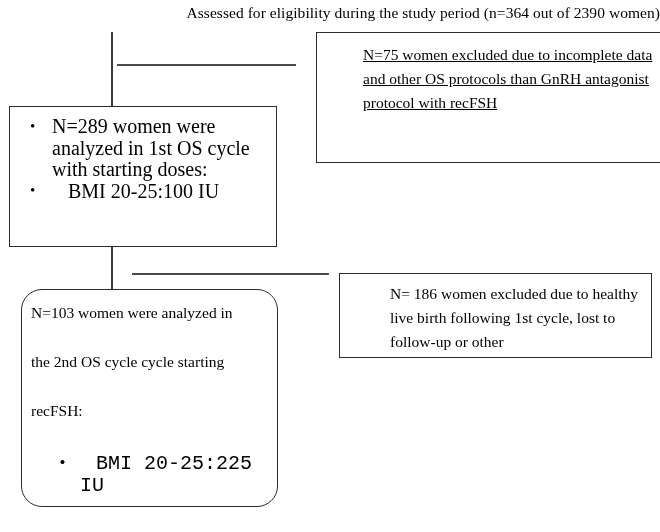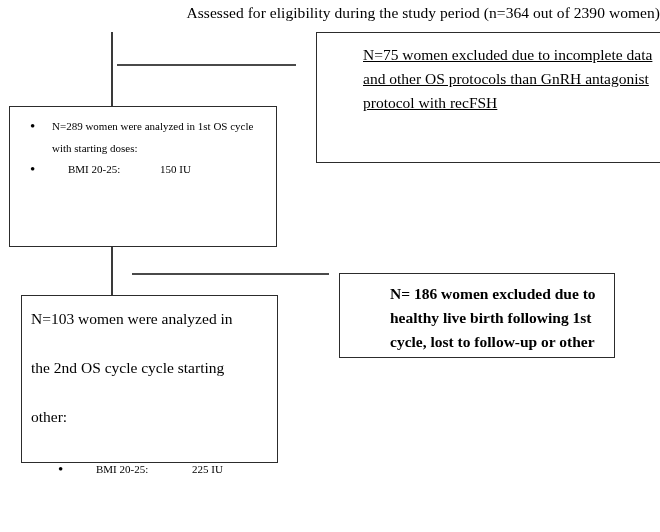--- a/index.html
+++ b/index.html
@@ -55,21 +55,21 @@
 
   
   ul.bullets {
     margin: 0;
     padding: 0;
     list-style: none;
   }
   ul.bullets > li {
     position: relative;
     padding-left: 36px;
-    font-size: 11px;
+    font-size: 20px;
     line-height: 21.5px;
   }
   ul.bullets > li::before {
     content: "\2022";
     position: absolute;
     left: 14px;
     top: -0.5px;
     font-size: 15px;
     line-height: 21.5px;
   }
@@ -101,50 +101,51 @@
   #box-excluded-first .inner {
     padding: 10px 10px 0 46px;
     font-size: 15.5px;
     line-height: 24px;
   }
 
   
   #box-excluded-second {
     left: 339px;
     top: 273px;
-    width: 276px;
+    width: 313px;
     height: 85px;
-    font-weight: bold;
   }
   #box-excluded-second .inner {
     padding: 8px 8px 0 50px;
     font-size: 15.5px;
     line-height: 24px;
   }
 
   
   #box-second-cycle {
     left: 21px;
-    top: 295px;
+    top: 289px;
     width: 257px;
-    height: 168px;
+    height: 218px;
+    border-radius: 21px;
   }
   #box-second-cycle .para {
     font-size: 15.5px;
     line-height: 21px;
     padding-left: 9px;
   }
   #box-second-cycle .line-a { padding-top: 12px; }
   #box-second-cycle .line-b { padding-top: 28px; }
   #box-second-cycle .line-c { padding-top: 28px; }
   #box-second-cycle ul.bullets {
     padding-top: 32px;
   }
   #box-second-cycle ul.bullets > li {
     padding-left: 58px;
+    font-family: Liberation Mono, monospace;
   }
   #box-second-cycle ul.bullets > li::before {
     left: 36px;
   }
   #box-second-cycle .dose-label {
     min-width: 96px;
   }
 </style>
 </head>
 <body>
@@ -161,38 +162,38 @@
 
   <div class="hline" style="left:132px; top:273px; width:197px;"></div>
 
   <div class="box" id="box-first-cycle">
     <div class="inner">
       <ul class="bullets">
         <li>
           <span>N=289 women were analyzed in 1st OS cycle with starting doses:</span>
         </li>
         <li>
-          <span class="dose-label">BMI 20-25:</span><span>150 IU</span>
+          <span class="dose-label">BMI 20-25:</span><span>100 IU</span>
         </li>
       </ul>
     </div>
   </div>
 
   <div class="box" id="box-excluded-first">
     <div class="inner">N=75 women excluded due to incomplete data and other OS protocols than GnRH antagonist protocol with recFSH</div>
   </div>
 
   <div class="box" id="box-excluded-second">
     <div class="inner">N= 186 women excluded due to healthy live birth following 1st cycle, lost to follow-up or other</div>
   </div>
 
   <div class="box" id="box-second-cycle">
     <div class="para line-a">N=103 women were analyzed in</div>
     <div class="para line-b">the 2nd OS cycle cycle starting</div>
-    <div class="para line-c">other:</div>
+    <div class="para line-c">recFSH:</div>
     <ul class="bullets">
       <li>
         <span class="dose-label">BMI 20-25:</span><span>225 IU</span>
       </li>
     </ul>
   </div>
 
 </div>
 
 </body></html>

